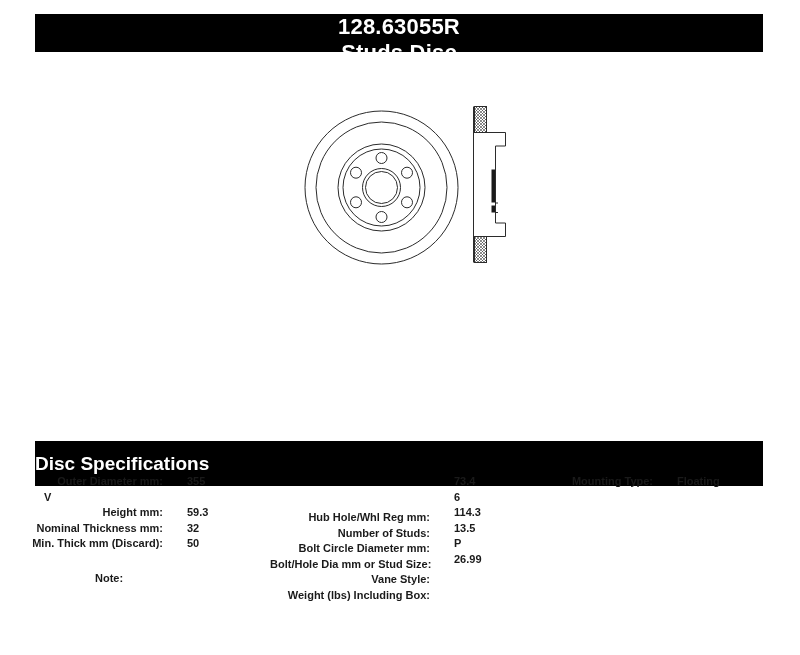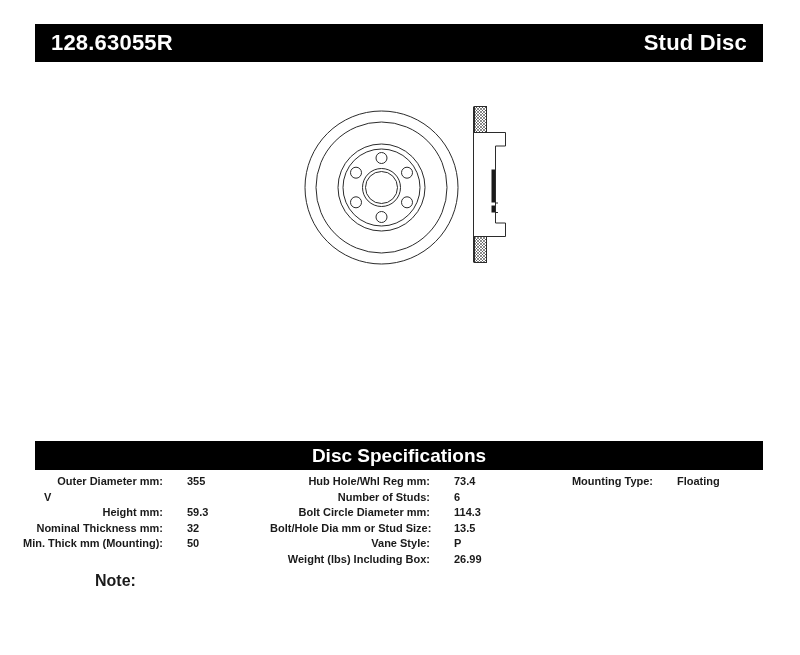--- a/index.html
+++ b/index.html
@@ -13,35 +13,35 @@
   }
   .bar {
     position: absolute;
     left: 35px;
     width: 728px;
     background: #000000;
     color: #ffffff;
     font-weight: bold;
   }
   .header-bar {
-    top: 24px;
+    top: 14px;
     height: 38px;
     display: flex;
     justify-content: space-between;
     align-items: center;
-    padding: 0 16px;
+    padding: 0 8px;
     box-sizing: border-box;
     font-size: 22px;
     letter-spacing: 0.2px;
+    flex-direction: column;
   }
   .section-bar {
     top: 441px;
-    height: 29px;
+    height: 45px;
     display: flex;
-    justify-content: center;
     align-items: center;
     font-size: 19px;
   }
   .drawing {
     position: absolute;
     left: 295px;
     top: 100px;
   }
   .spec-col {
     position: absolute;
@@ -55,40 +55,40 @@
     align-items: flex-start;
     height: 15.5px;
     line-height: 15.5px;
     white-space: nowrap;
   }
   .spec-label { display: inline-block; text-align: right; }
   .spec-value { margin-left: 24px; }
   .col-1 { left: 20px; }
   .col-1 .spec-label { width: 143px; }
   .col-2 { left: 270px; }
-  .col-2 .spec-label { width: 160px; }
+  .col-2 .spec-label { width: 160px; margin-top: 36px; }
   .col-3 { left: 540px; }
   .col-3 .spec-label { width: 113px; }
   .note {
     position: absolute;
     left: 95px;
     top: 572px;
-    font-size: 16px;
+    font-size: 11px;
     font-weight: bold;
     color: #1a1a1a;
   }
 </style>
 </head>
 <body>
 
 <div class="page">
 
   <div class="bar header-bar">
     <span>128.63055R</span>
-    <span>Stud Disc</span>
+    <span>Studs Disc</span>
   </div>
 
   <svg class="drawing" width="220" height="175" viewBox="0 0 220 175">
     <defs>
       <pattern id="hatch" patternUnits="userSpaceOnUse" width="3" height="3">
         <path d="M0,3 L3,0 M0,0 L3,3" stroke="#2b2b2b" stroke-width="0.55" fill="none"></path>
       </pattern>
     </defs>
 
     <g fill="none" stroke="#2b2b2b" stroke-width="1">
@@ -136,21 +136,21 @@
     </div>
     <div class="spec-row">
       <span class="spec-label">Height mm:</span>
       <span class="spec-value">59.3</span>
     </div>
     <div class="spec-row">
       <span class="spec-label">Nominal Thickness mm:</span>
       <span class="spec-value">32</span>
     </div>
     <div class="spec-row">
-      <span class="spec-label">Min. Thick mm (Mounting):</span>
+      <span class="spec-label">Min. Thick mm (Discard):</span>
       <span class="spec-value">50</span>
     </div>
   </div>
 
   <div class="spec-col col-2">
     <div class="spec-row">
       <span class="spec-label">Hub Hole/Whl Reg mm:</span>
       <span class="spec-value">73.4</span>
     </div>
     <div class="spec-row">

